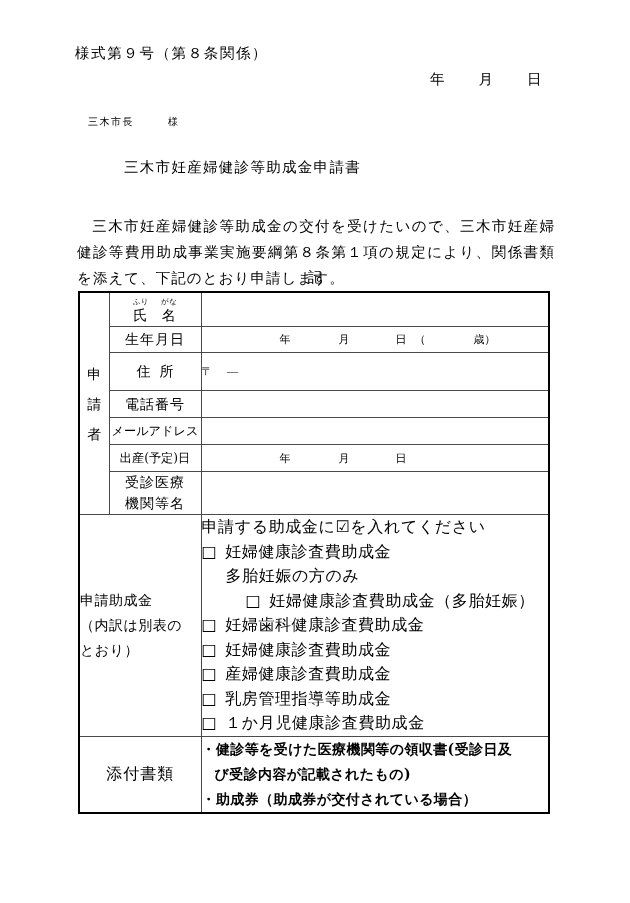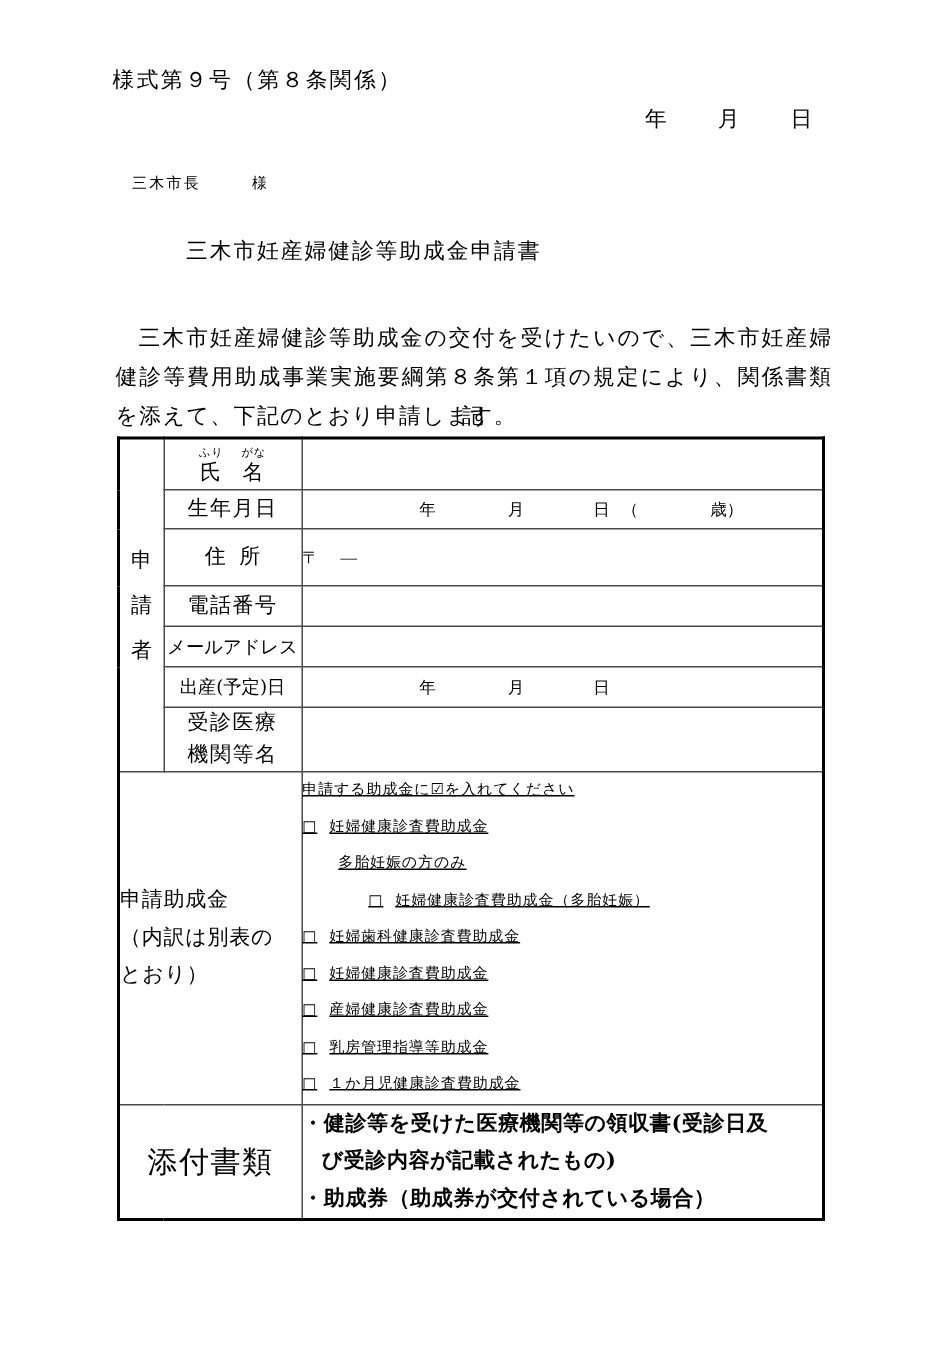--- a/index.html
+++ b/index.html
@@ -173,23 +173,22 @@
     text-align: left;
     font-size: 14px;
     line-height: 25px;
     letter-spacing: 0.5px;
     padding: 4px 2px;
   }
   .subsidy-label .ln { display: block; white-space: nowrap; }
 
   .check-list {
     padding: 7px 10px 9px 10px;
-    font-size: 10px;
+    font-size: 16px;
     line-height: 24.5px;
-    text-decoration: underline;
   }
   .check-list .head {
     display: block;
     letter-spacing: 0.6px;
     white-space: nowrap;
   }
   .check-list .opt {
     display: block;
     white-space: nowrap;
     letter-spacing: 0.6px;
@@ -198,21 +197,21 @@
   .check-list .opt.indent-2 { padding-left: 44px; }
   .check-list .note {
     display: block;
     padding-left: 24px;
     letter-spacing: 0.6px;
     white-space: nowrap;
   }
 
   .attach-label {
     text-align: center;
-    font-size: 20px;
+    font-size: 16px;
     letter-spacing: 1px;
     padding: 4px;
   }
   .attach-list {
     padding: 7px 10px 8px 8px;
     font-size: 14px;
     line-height: 25px;
     font-weight: bold;
   }
   .attach-list .item { display: block; letter-spacing: 0.4px; }

